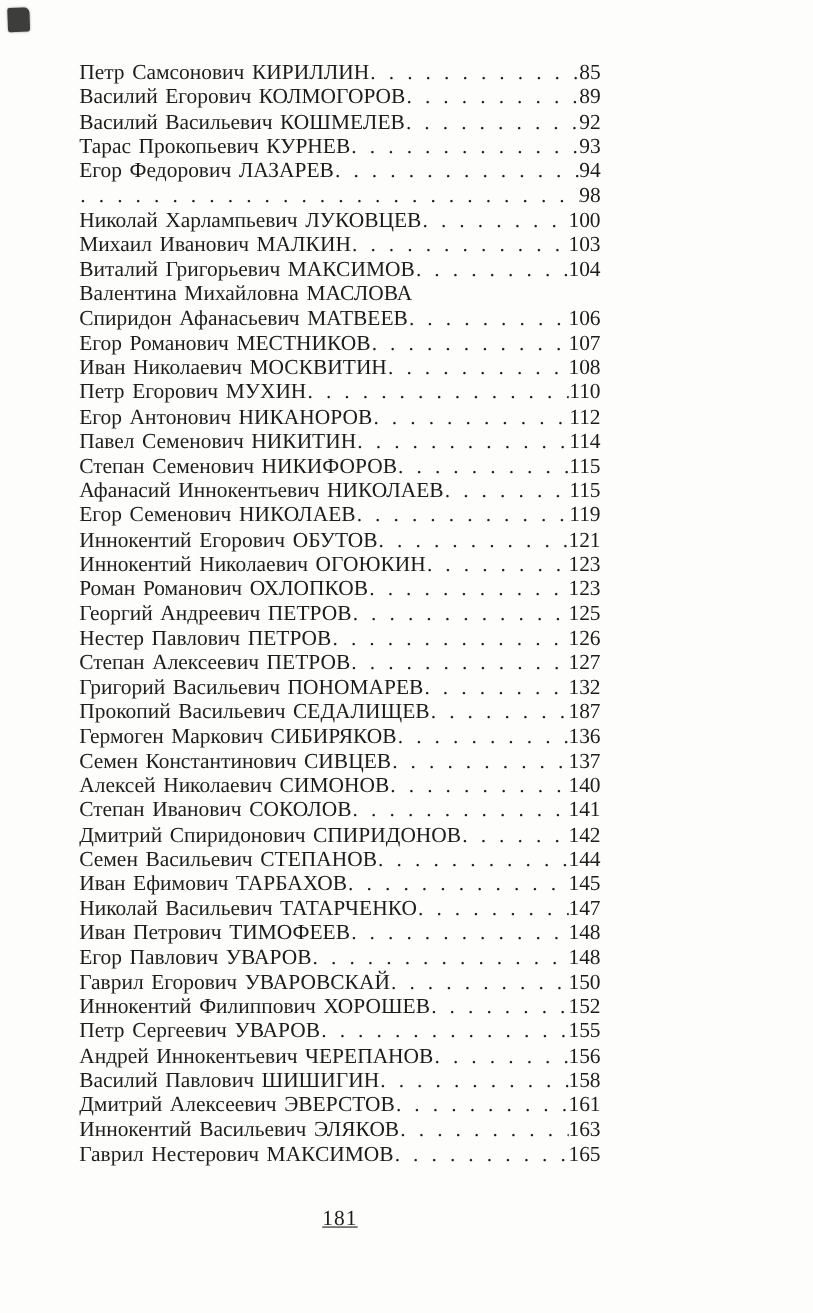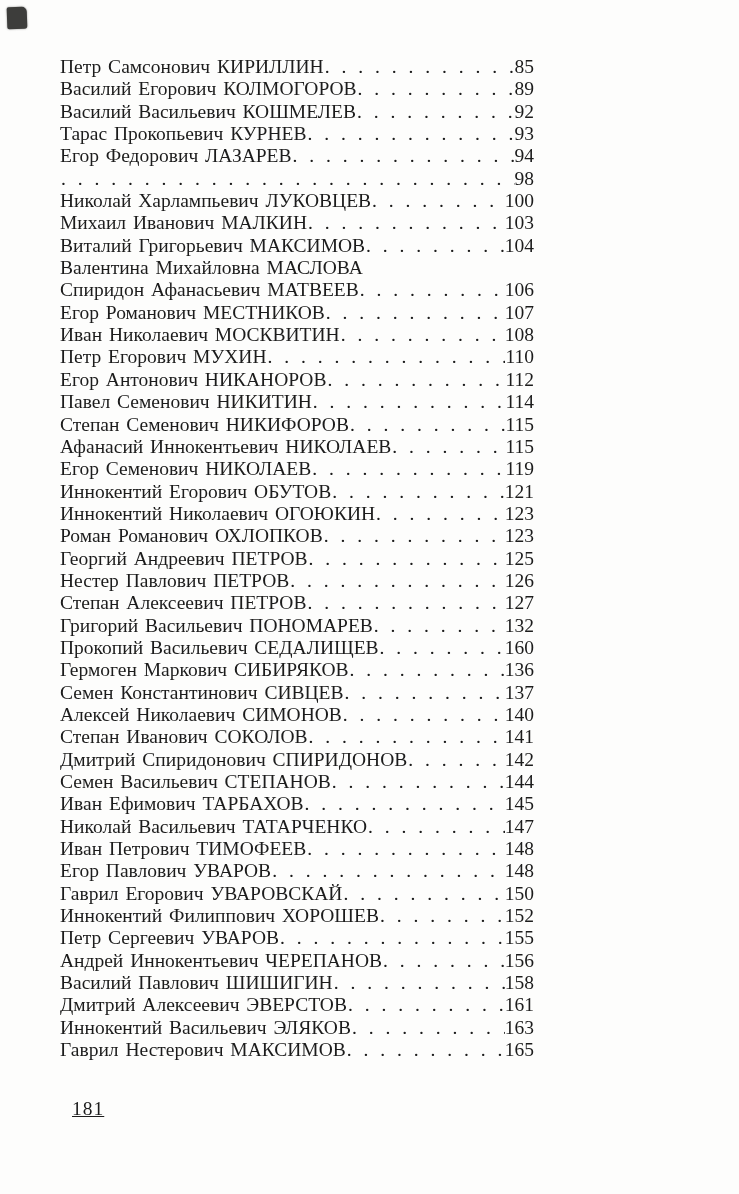--- a/index.html
+++ b/index.html
@@ -13,41 +13,41 @@
   }
   .scan-mark {
     position: absolute; left: 7px; top: 7px;
     width: 20px; height: 22px;
     background: #3d3d3b;
     border-radius: 2px 5px 3px 2px;
     transform: rotate(-2deg);
     box-shadow: 0 0 2px rgba(60,60,58,.6);
   }
   .toc {
-    position: absolute; left: 60px; top: 56px; width: 474px;
+    position: absolute; left: 72px; top: 56px; width: 474px;
   }
   .toc-row {
     display: flex; align-items: baseline;
     font-size: 19.5px; line-height: 22.35px;
     white-space: nowrap;
   }
   .person-name { flex: 0 0 auto; word-spacing: 2px; }
   .dot-leader {
     flex: 1 1 auto; overflow: hidden;
     margin-left: 1px; position: relative; align-self: stretch;
   }
   .dot-leader::after {
     content: ". . . . . . . . . . . . . . . . . . . . . . . . . . . . . . . . . . . . . . . . . . . . . . . . . . . . . . . . . . . .";
     white-space: nowrap; letter-spacing: 1.5px; word-spacing: 4px;
     position: absolute; left: 0; bottom: 0;
   }
   .page-ref { flex: 0 0 auto; }
   .folio {
     position: absolute; top: 1098px; left: 72px; width: 474px;
-    font-size: 19.5px; letter-spacing: 1px; text-decoration: underline;
+    text-align: center; font-size: 19.5px; letter-spacing: 1px; text-decoration: underline;
   }
 </style>
 </head>
 <body>
 
 <div class="scan-mark"></div>
 
 <div class="toc" id="toc-list">
     <div class="toc-row">
       <span class="person-name">Петр Самсонович КИРИЛЛИН</span>
@@ -172,21 +172,21 @@
       <span class="page-ref">127</span>
     </div>
     <div class="toc-row">
       <span class="person-name">Григорий Васильевич ПОНОМАРЕВ</span>
       <span class="dot-leader"></span>
       <span class="page-ref">132</span>
     </div>
     <div class="toc-row">
       <span class="person-name">Прокопий Васильевич СЕДАЛИЩЕВ</span>
       <span class="dot-leader"></span>
-      <span class="page-ref">160</span>
+      <span class="page-ref">187</span>
     </div>
     <div class="toc-row">
       <span class="person-name">Гермоген Маркович СИБИРЯКОВ</span>
       <span class="dot-leader"></span>
       <span class="page-ref">136</span>
     </div>
     <div class="toc-row">
       <span class="person-name">Семен Константинович СИВЦЕВ</span>
       <span class="dot-leader"></span>
       <span class="page-ref">137</span>

